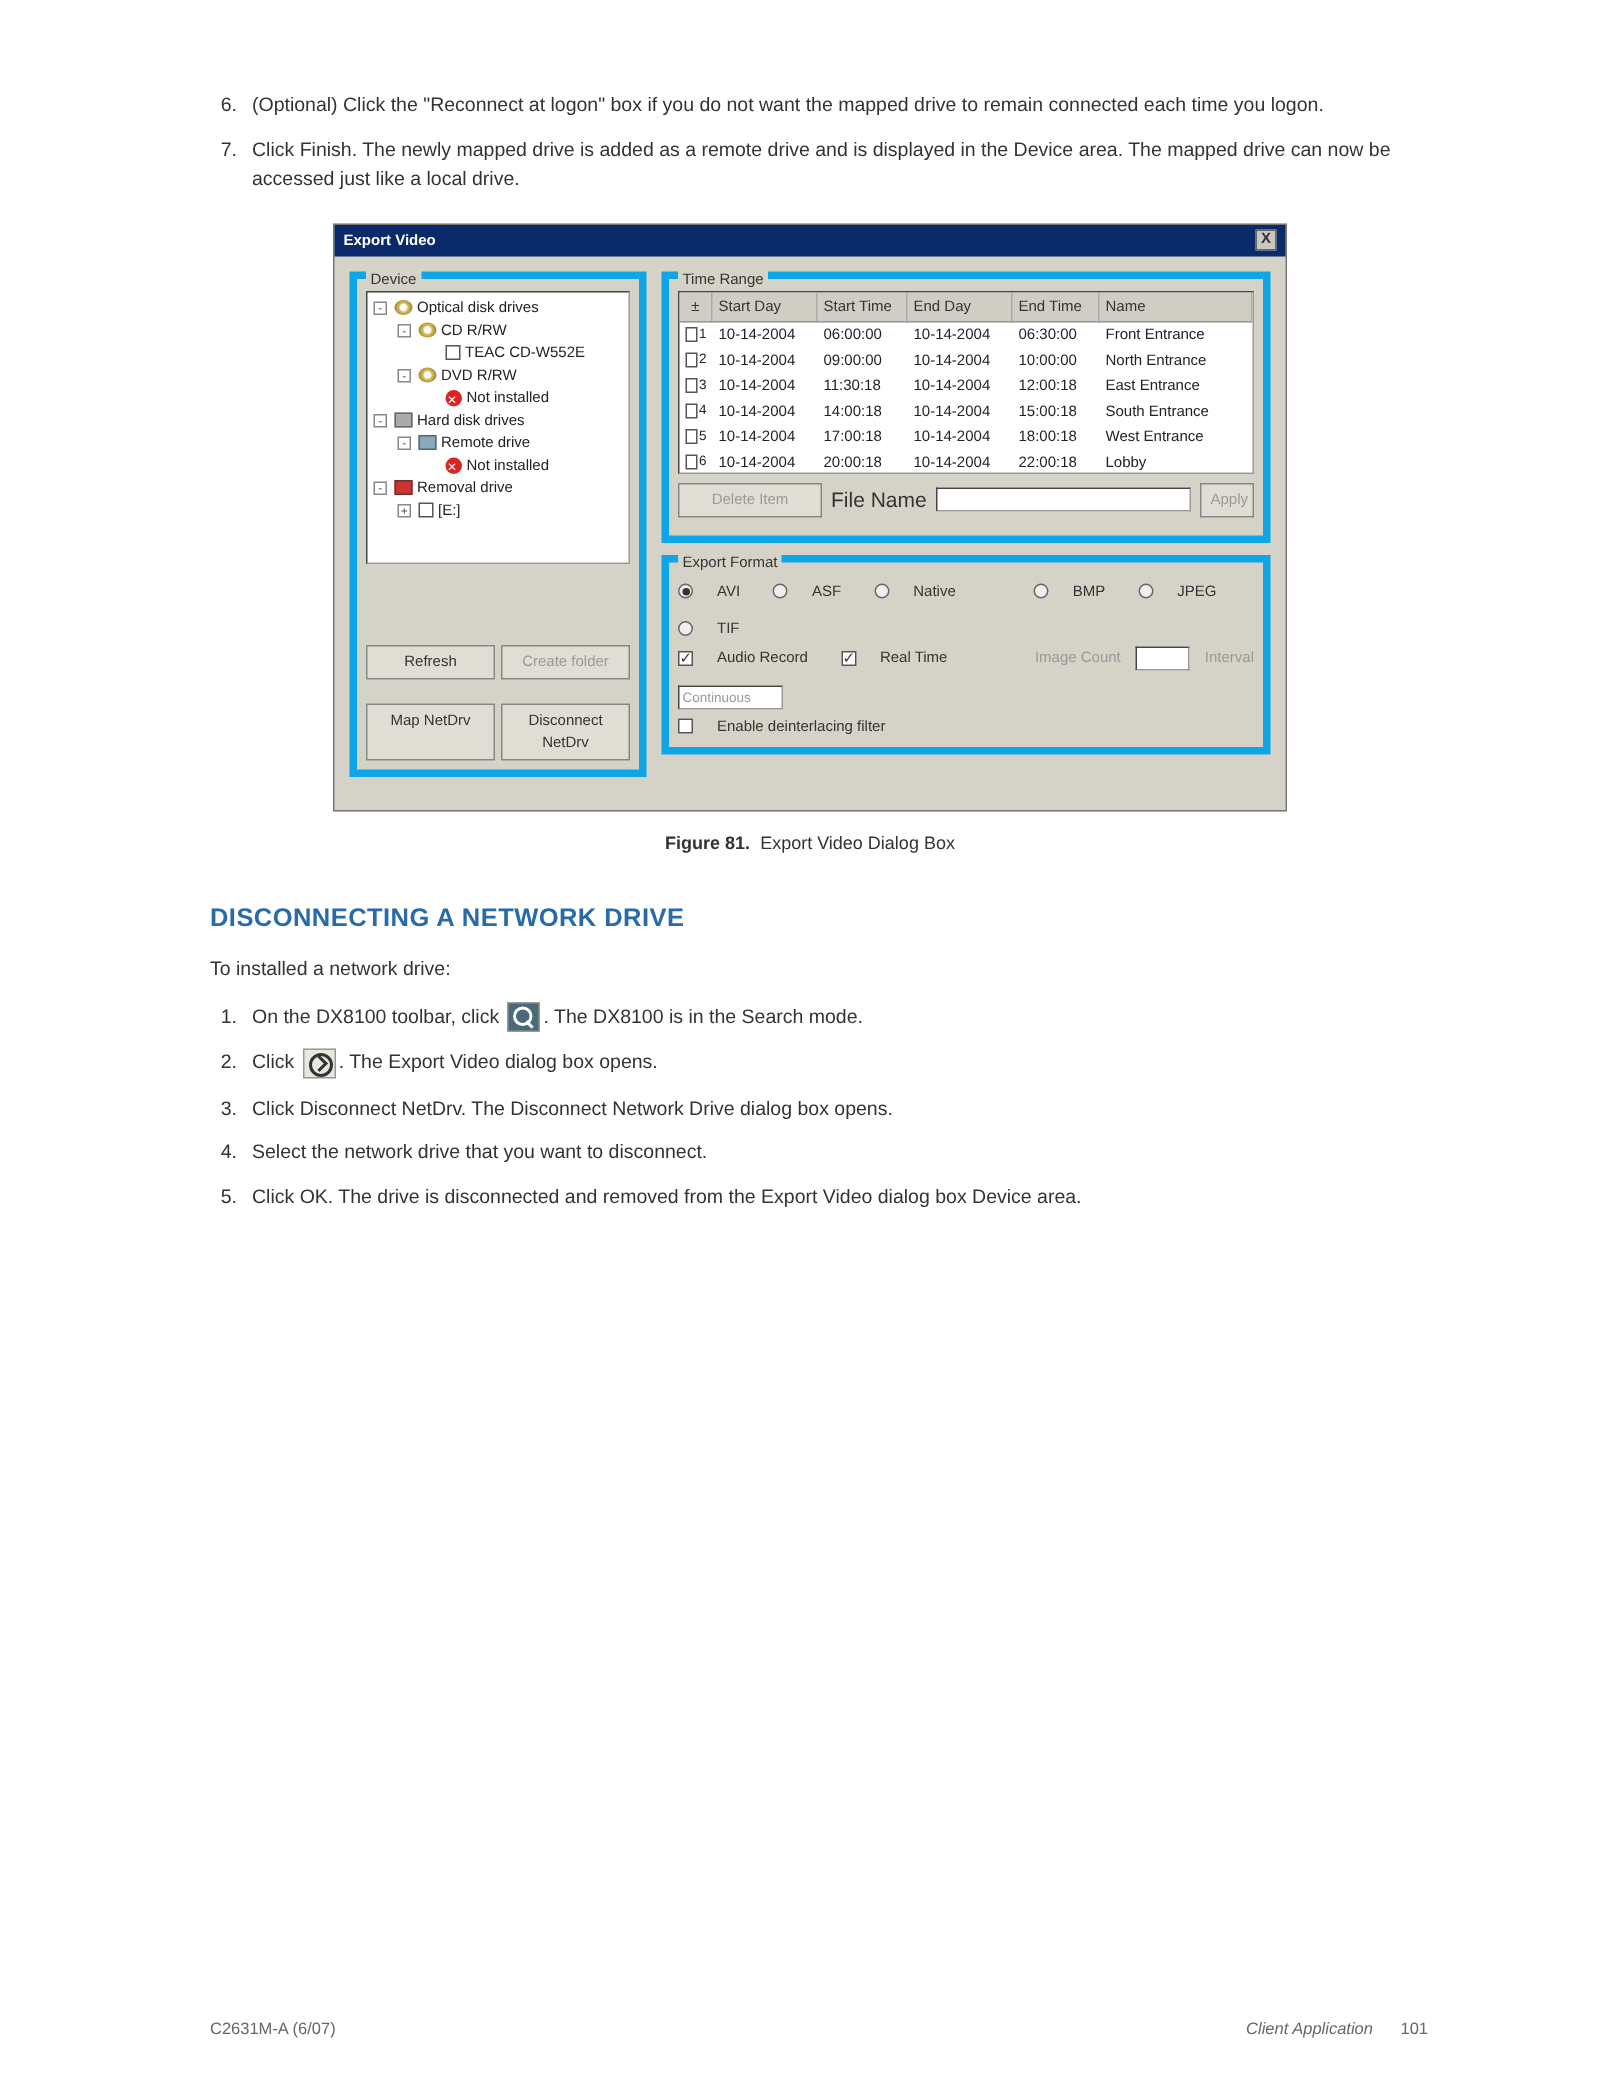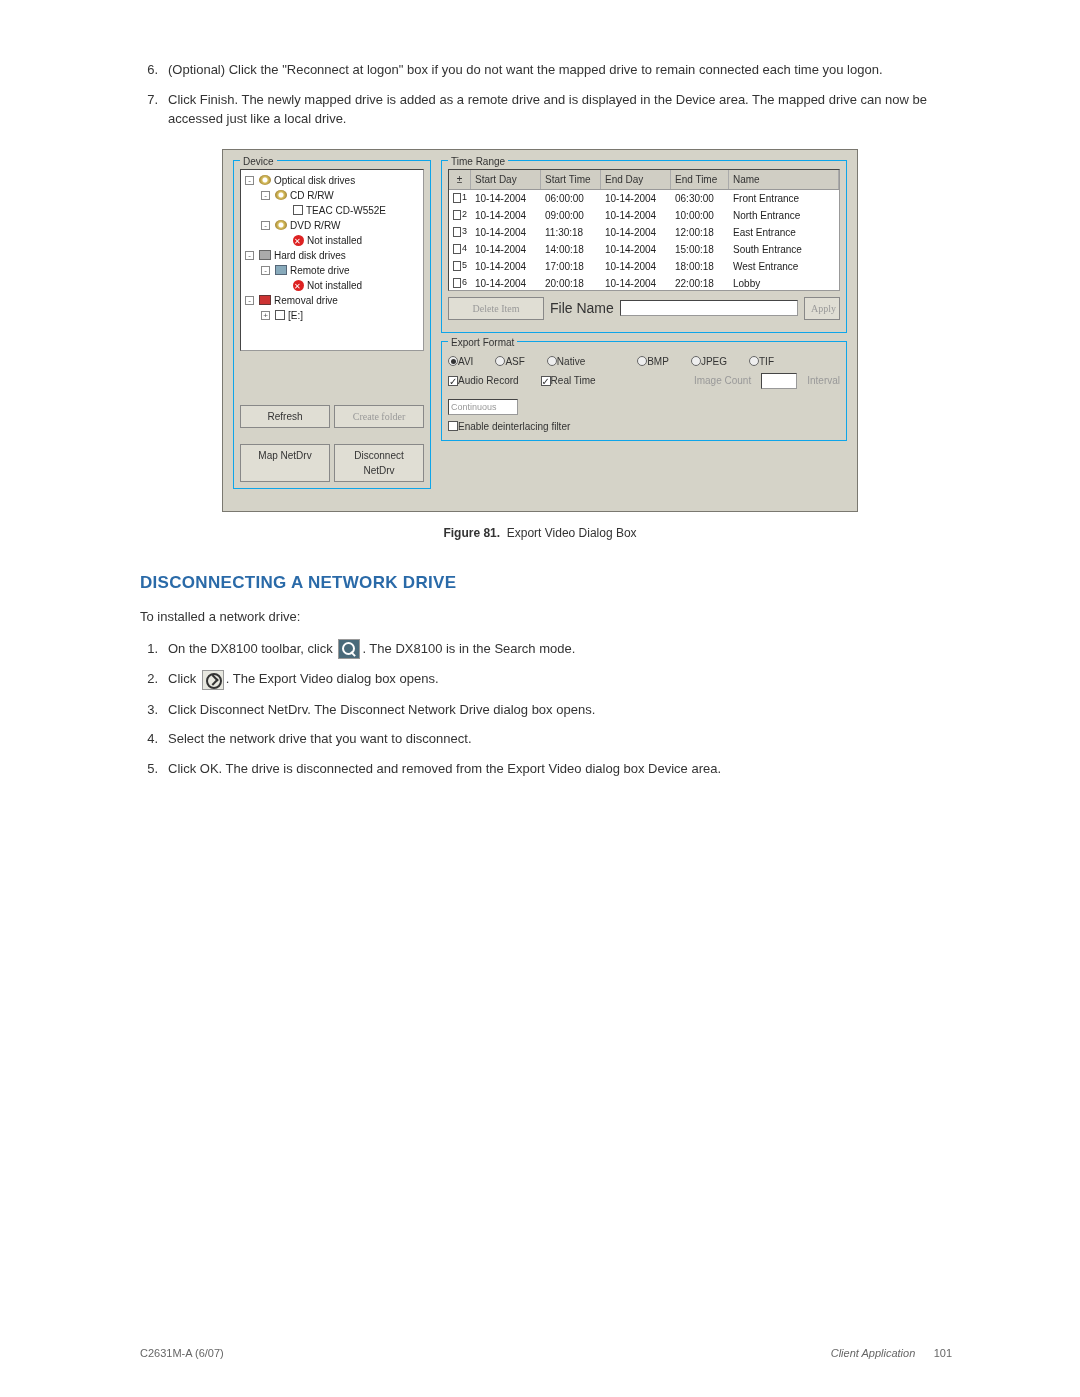--- a/index.html
+++ b/index.html
@@ -46,21 +46,21 @@
     color: #333;
     font-size: 10px;
     line-height: 12px;
     text-align: center;
     font-weight: bold;
   }
   .dialog-body { padding: 10px 10px 14px 10px; display:flex; gap:10px; }
   .left-col { width: 198px; display:flex; flex-direction:column; }
   .right-col { flex:1; display:flex; flex-direction:column; }
   .fieldset {
-    border: 1px solid #0ea5e9;
+    border: 5px solid #0ea5e9;
     padding: 8px 6px 6px 6px;
     margin-bottom: 8px;
     position: relative;
   }
   .fieldset .legend {
     position: absolute;
     top: -7px; left: 6px;
     background: #d5d3c8;
     padding: 0 3px;
     font-size: 10px;
@@ -86,42 +86,42 @@
   .rm-icon{ background:#c33; border:1px solid #633;}
   .stop-icon{ display:inline-block; width:10px; height:10px; border:1px solid #555; background:#fff;}
   .btn {
     border: 1px solid #888;
     background: #e0ded4;
     padding: 3px 6px;
     font-size: 10px;
     text-align:center;
     color:#333;
   }
-  .btn.disabled { color:#999;font-family:Liberation Serif, serif; }
+  .btn.disabled { color:#999; }
   .btn-row { display:flex; gap:4px; margin-top:16px; }
   .btn-row .btn { flex:1; }
   .timetable {
     background:#fff;
     border:1px inset #999;
     height:122px;
     overflow:hidden;
   }
   .tth { background:#d0cec4; border-bottom:1px solid #999; display:flex; font-size:10px; }
   .tth div { padding:2px 4px; border-right:1px solid #aaa; }
   .ttrow { display:flex; font-size:10px; color:#222; }
   .ttrow div { padding:1px 4px; }
   .c-chk{ width:22px; display:flex; align-items:center; justify-content:center;}
   .c-sd{ width:70px;} .c-st{width:60px;} .c-ed{width:70px;} .c-et{width:58px;} .c-nm{flex:1;}
   .chk{ display:inline-block; width:10px; height:10px; border:1px solid #555; background:#fff; position:relative;}
   .chk.on::after{ content:"✓"; position:absolute; top:-3px; left:0; font-size:10px;}
   .midrow{ display:flex; align-items:center; gap:6px; margin:6px 0;}
   .midrow .btn{ width:96px;}
   .midrow .lbl{ font-size:14px; color:#333; margin-left:auto;}
   .txtfield{ border:1px inset #999; background:#fff; height:16px; flex:1; min-width:140px;}
-  .radio{ display:inline-flex; align-items:center; gap:0; font-size:10px; margin-right:12px;}
+  .radio{ display:inline-flex; align-items:center; gap:16px; font-size:10px; margin-right:12px;}
   .radio .dot{ width:10px; height:10px; border:1px solid #666; border-radius:50%; display:inline-block; position:relative; background:#eee;}
   .radio.sel .dot::after{ content:""; width:5px; height:5px; background:#333; border-radius:50%; position:absolute; top:2px; left:2px;}
   .export-row{ display:flex; align-items:center; flex-wrap:wrap; gap:10px; margin-top:4px;}
   .small-label{font-size:10px; color:#999;}
   .spin{ border:1px inset #999; background:#fff; width:36px; height:16px;}
   .drop{ border:1px inset #999; background:#fff; width:70px; height:16px;}
   .bottom-row{ display:flex; justify-content:flex-end; gap:8px; padding:0 10px 10px 0;}
   .bottom-row .btn{ width:72px;}
   .figcaption{ font-size:12px; text-align:center; margin-top:12px;}
   .figcaption b{ font-weight:bold;}
@@ -148,20 +148,24 @@
     <span class="step-text">(Optional) Click the "Reconnect at logon" box if you do not want the mapped drive to remain connected each time you logon.</span>
   </li>
   <li>
     <span class="step-num">7.</span>
     <span class="step-text">Click Finish. The newly mapped drive is added as a remote drive and is displayed in the Device area. The mapped drive can now be accessed just like a local drive.</span>
   </li>
 </ol>
 
 <div class="figure-wrap">
   <div class="dialog">
+    <div class="titlebar">
+      <span>Export Video</span>
+      <span class="close-btn">X</span>
+    </div>
     <div class="dialog-body">
 
       <div class="left-col">
         <div class="fieldset" style="flex:1;">
           <span class="legend">Device</span>
           <div class="tree" id="device-tree">
               <div class="row" style="padding-left: 0px;">
                 <span class="pm">-</span>
                 <span class="cd-icon"></span>
                 <span>Optical disk drives</span>

